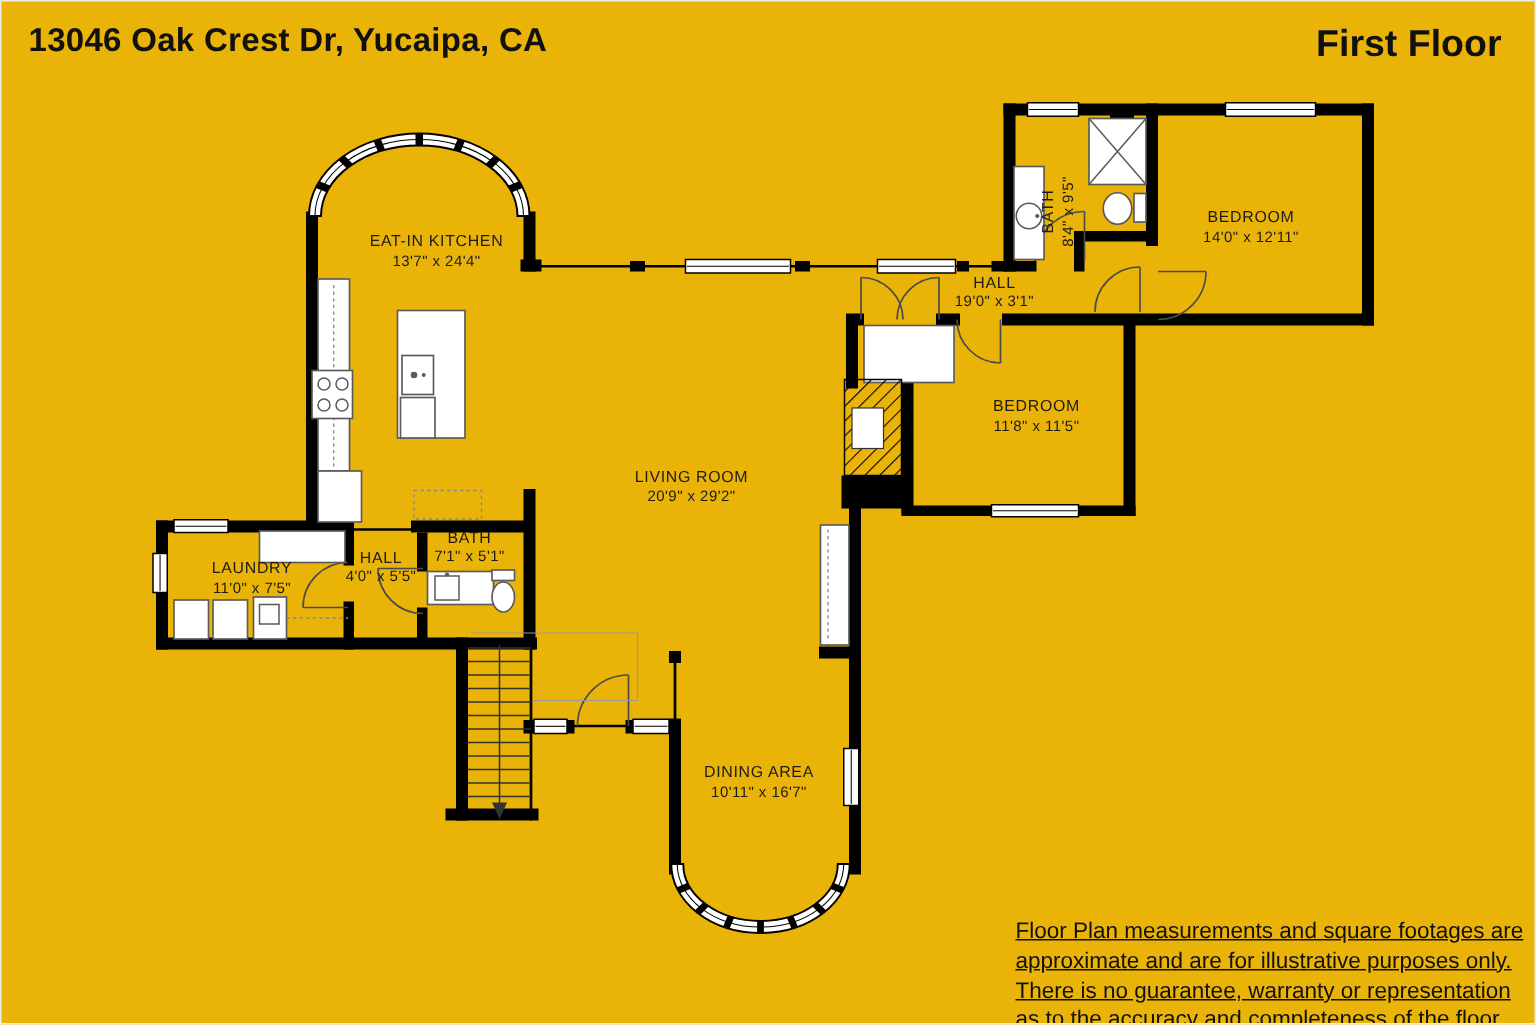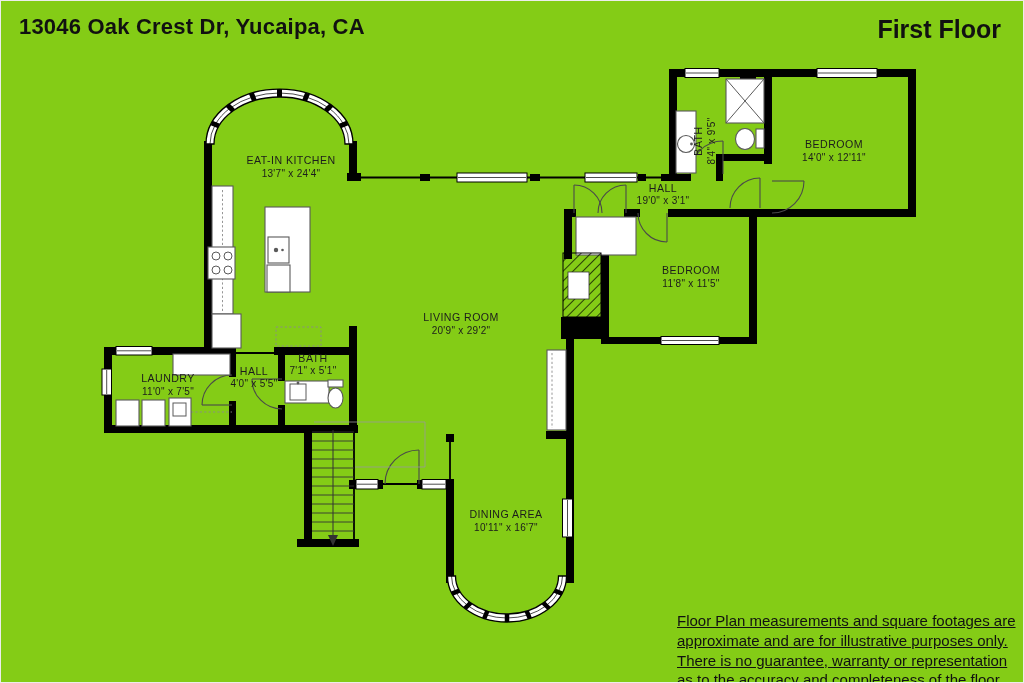--- a/index.html
+++ b/index.html
@@ -1,19 +1,19 @@
 <!DOCTYPE html>
 <html><head>
 <meta charset="utf-8">
 <style>
   html,body{margin:0;padding:0;background:#fff;}
   .page{
     position:relative;
     width:1024px;height:683px;
-    background:#84cc16;
+    background:#eab308;
     border:1px solid #ececec;
     box-sizing:border-box;
     font-family:"Liberation Sans", sans-serif;
     overflow:hidden;
   }
   .address{
     position:absolute;left:18px;top:13px;
     font-size:22px;font-weight:bold;color:#111;
     letter-spacing:.2px;white-space:nowrap;
   }

